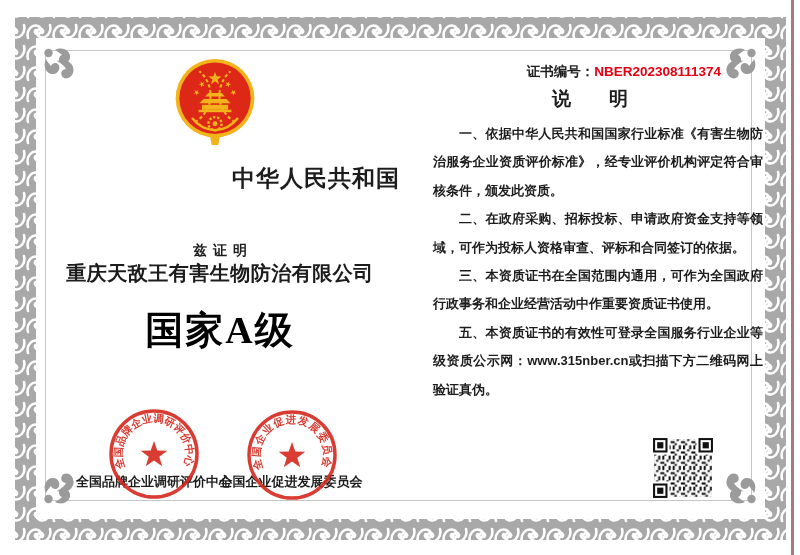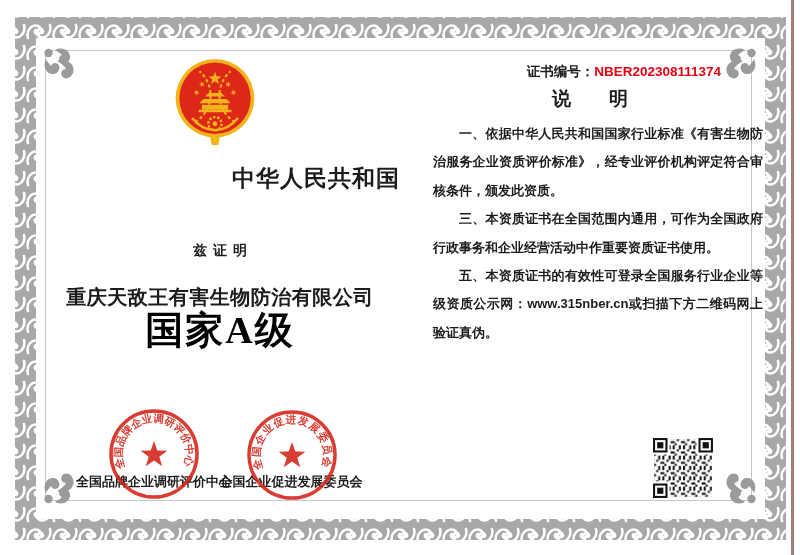--- a/index.html
+++ b/index.html
@@ -6,21 +6,21 @@
   .page{position:relative;width:800px;height:555px;background:#fff;overflow:hidden;
         font-family:"Liberation Sans","DejaVu Sans",sans-serif;color:#1c1c1c;}
   .abs{position:absolute;}
   svg{display:block;}
   .edge-line{position:absolute;left:791px;top:0;width:3px;height:555px;background:#7b4343;opacity:.7;}
 
   
   .country{top:163px;left:40px;width:360px;text-align:right;font-size:23px;font-weight:bold;letter-spacing:1px;}
   .cert-title{top:195px;left:20px;width:400px;text-align:center;font-size:25px;font-weight:bold;}
   .certify{top:242px;left:40px;width:360px;text-align:center;font-size:14px;font-weight:bold;letter-spacing:6px;text-indent:6px;}
-  .company{top:284px;left:30px;width:380px;text-align:center;font-size:20px;font-weight:bold;letter-spacing:.5px;}
+  .company{top:260px;left:30px;width:380px;text-align:center;font-size:20px;font-weight:bold;letter-spacing:.5px;}
   .grade{top:305px;left:40px;width:360px;text-align:center;font-size:38px;font-weight:bold;color:#000000;
          font-family:"Liberation Serif","DejaVu Serif",serif;letter-spacing:2px;}
   .dates{top:369px;left:80px;width:340px;font-size:13.5px;font-weight:bold;line-height:26.5px;}
 
   
   .cert-number{top:63px;left:425px;width:296px;text-align:right;font-size:13.5px;font-weight:bold;}
   .cert-number .num{color:#e60012;}
   .exp-title{top:86px;left:425px;width:330px;text-align:center;font-size:19px;font-weight:bold;}
   .exp-body{top:120px;left:425px;width:330px;font-size:13px;font-weight:bold;line-height:28.4px;
             text-align:justify;text-justify:inter-character;margin-left:8px;}
@@ -98,20 +98,21 @@
   <div class="abs certify">兹证明</div>
   <div class="abs company">重庆天敌王有害生物防治有限公司</div>
   <div class="abs grade">国家A级</div>
 
   <div class="abs cert-number">
     <span>证书编号：</span><span class="num">NBER202308111374</span>
   </div>
   <div class="abs exp-title">说　　明</div>
   <div class="abs exp-body">
     <p>一、依据中华人民共和国国家行业标准《有害生物防治服务企业资质评价标准》，经专业评价机构评定符合审核条件，颁发此资质。</p>
+    <p>二、在政府采购、招标投标、申请政府资金支持等领域，可作为投标人资格审查、评标和合同签订的依据。</p>
     <p>三、本资质证书在全国范围内通用，可作为全国政府行政事务和企业经营活动中作重要资质证书使用。</p>
     <p>五、本资质证书的有效性可登录全国服务行业企业等级资质公示网：www.315nber.cn或扫描下方二维码网上验证真伪。</p>
   </div>
 
   <div class="abs caption cap-left">全国品牌企业调研评价中心</div>
   <div class="abs caption cap-right">全国企业促进发展委员会</div>
 
   <svg class="abs stamp" style="left:108px;top:408px;opacity:.9" width="92" height="92" viewBox="0 0 92 92">
     <defs>
         <path id="arcA" d="M17,59.5 A32,32 0 1 1 75,59.5" fill="none"></path>

